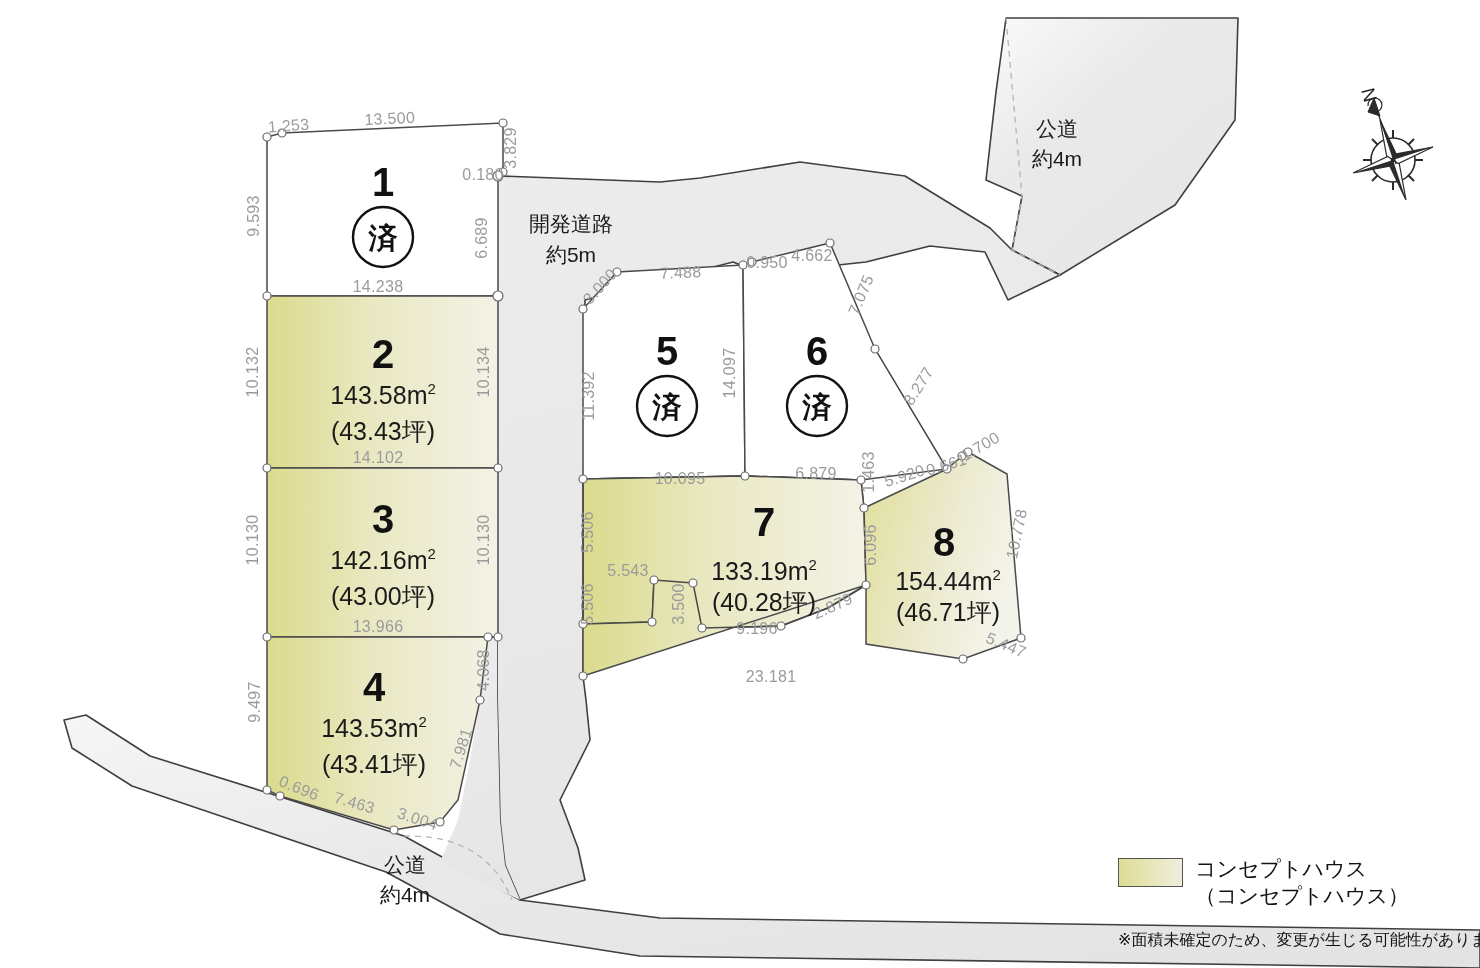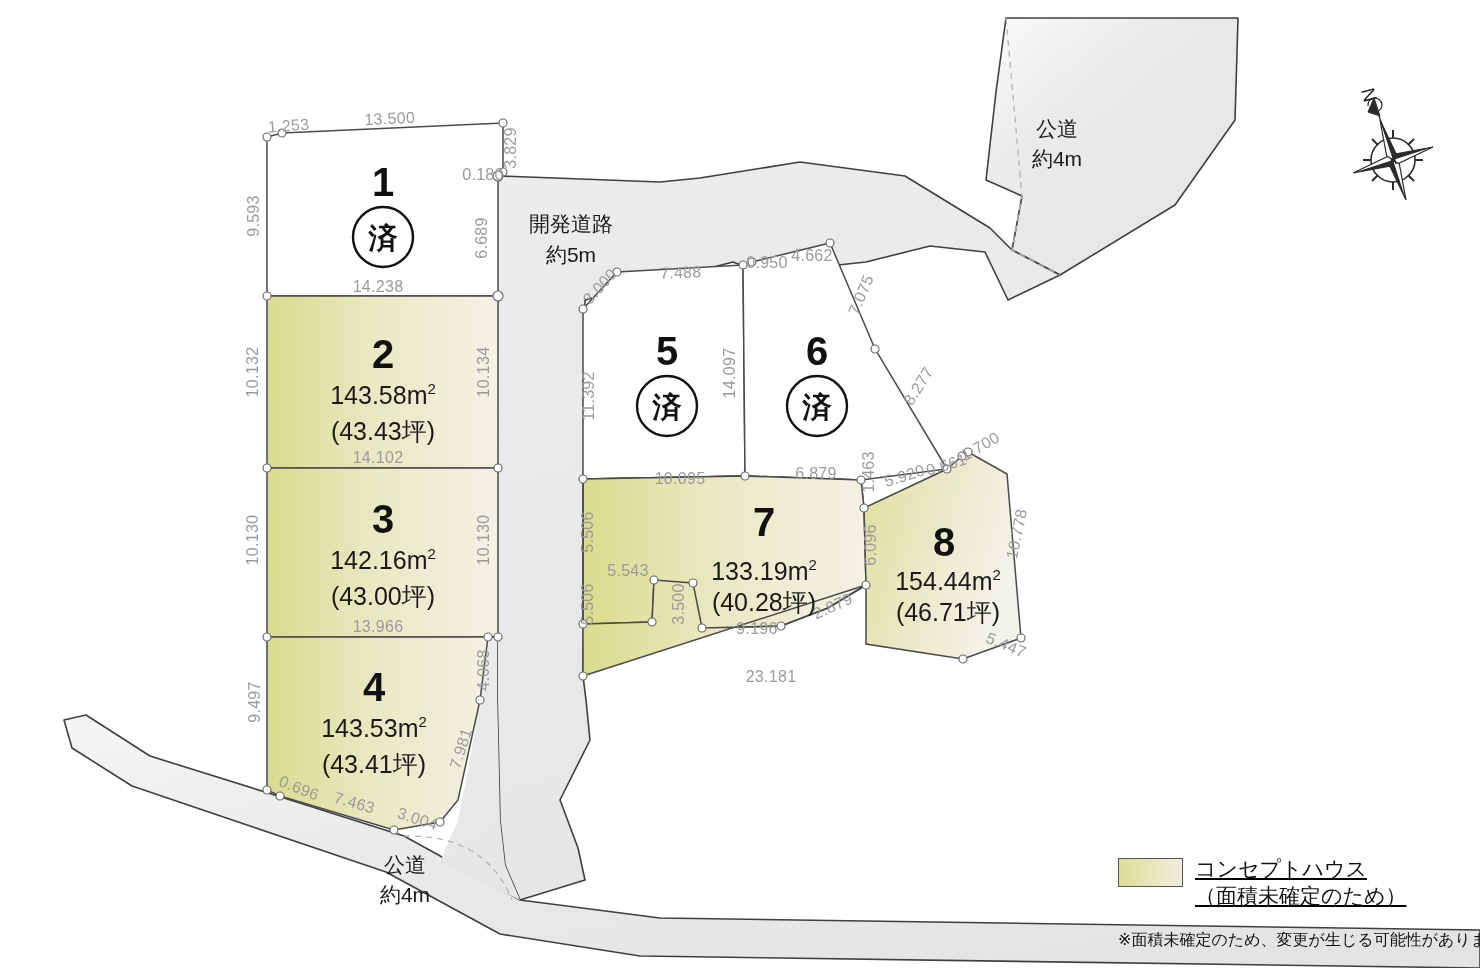--- a/index.html
+++ b/index.html
@@ -16,21 +16,21 @@
   .lot-num{font-family:"Liberation Sans","DejaVu Sans",sans-serif;font-weight:bold;font-size:40px;fill:#111111;text-anchor:middle;}
   .lot-area{font-family:"Liberation Sans","DejaVu Sans",sans-serif;font-weight:normal;font-size:25px;fill:#1a1a1a;text-anchor:middle;}
   .lot-tsubo{font-family:"Liberation Sans","DejaVu Sans",sans-serif;font-weight:normal;font-size:25px;fill:#1a1a1a;text-anchor:middle;}
   .sup{font-size:15px;}
   .sold-mark{font-family:"Liberation Sans","DejaVu Sans",sans-serif;font-weight:bold;font-size:29px;fill:#111;text-anchor:middle;}
   .road-label{font-family:"Liberation Sans","DejaVu Sans",sans-serif;font-size:21px;fill:#1a1a1a;text-anchor:middle;}
   .dim{font-family:"Liberation Sans","DejaVu Sans",sans-serif;font-size:16px;fill:#9b9b9b;text-anchor:middle;letter-spacing:0.3px;}
   .compass-n{font-family:"Liberation Sans","DejaVu Sans",sans-serif;font-size:19px;fill:#222;}
 
   
-  #legend{position:absolute;left:1118px;top:856px;width:350px;text-decoration:underline;}
+  #legend{position:absolute;left:1118px;top:856px;width:350px;}
   .legend-row{display:flex;align-items:flex-start;}
   .legend-swatch{
     width:63px;height:27px;flex:0 0 auto;margin-top:2px;
     border:1px solid #555;
     background:linear-gradient(90deg,#dcdc94 0%,#e8e7bc 55%,#efeedd 100%);
   }
   .legend-text{margin-left:12px;font-size:21px;line-height:1.28;color:#111;}
   .legend-text div{white-space:nowrap;}
   #note{position:absolute;left:1118px;top:930px;font-size:16px;color:#111;white-space:nowrap;}
 </style>
@@ -304,20 +304,20 @@
     <path d="M -18 -48 a 7 7 0 1 0 -7 -6" fill="none" stroke="#2b2b2b" stroke-width="1.2"></path>
     <text class="compass-n" x="-32" y="-70" transform="rotate(75 -32 -70)">N</text>
   </g>
 </svg>
 
 <div id="legend">
   <div class="legend-row">
     <div class="legend-swatch"></div>
     <div class="legend-text">
       <div>コンセプトハウス</div>
-      <div>（面積未確定のため）</div>
+      <div>（コンセプトハウス）</div>
     </div>
   </div>
 </div>
 
 <div id="note">※面積未確定のため、変更が生じる可能性があります。</div>
 
 </div>
 
 </body></html>

